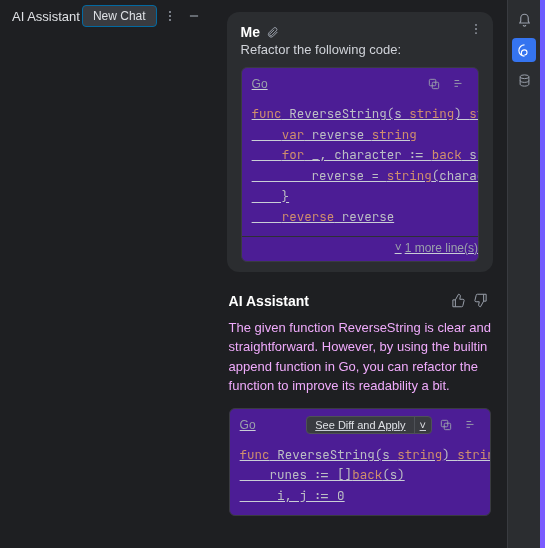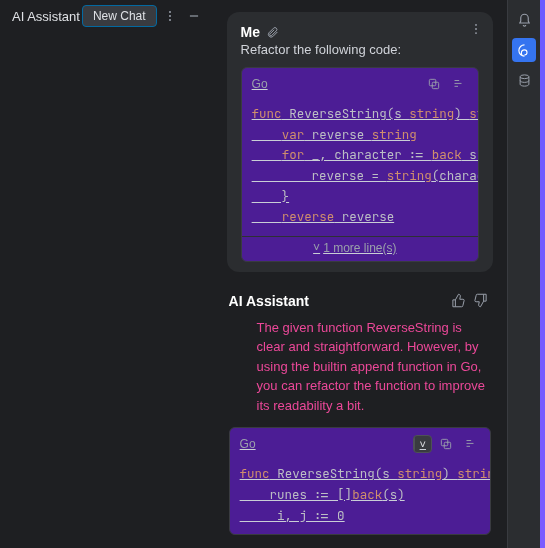--- a/index.html
+++ b/index.html
@@ -156,24 +156,24 @@
   .code-body {
     font-family: "JetBrains Mono", Menlo, Consolas, monospace;
     font-size: 12.5px;
     line-height: 1.65;
     padding: 4px 14px 8px 10px;
     white-space: pre;
     color: #bcbec4;
   }
   .kw { color: #cf8e6d; }
   .more-line {
-    text-align: center;
+    text-align: right;
     font-size: 12px;
     color: #9aa0ab;
-    padding: 4px 10px 6px 0;
+    padding: 4px 0 6px 0;
     border-top: 1px solid #2e3034;
     cursor: pointer;
   }
   .more-line .chev-down { margin-right: 3px; }
 
   .assistant-block { padding: 0 2px; }
   .assistant-header {
     display: flex;
     align-items: center;
     margin-bottom: 6px;
@@ -184,25 +184,24 @@
     font-size: 14px;
     flex: 1;
   }
   .feedback-icon {
     width: 22px; height: 22px;
     display: flex; align-items: center; justify-content: center;
     color: #9aa0ab;
     cursor: pointer;
   }
   .assistant-text {
-    color: #ec4899;
+    color: #f0abfc;
     font-size: 13px;
     line-height: 1.5;
     margin-bottom: 12px;
-    margin-left: 28px;
   }
   svg { display: block; }
 </style>
 </head>
 <body>
 
 <div class="right-purple"></div>
 
 <div class="sidebar">
   <div class="side-btn">
@@ -305,20 +304,21 @@
               <path d="M17 13h4V2h-4"></path>
             </svg>
         </span>
       </div>
       <div class="assistant-text">The given function ReverseString is clear and straightforward. However, by using the builtin append function in Go, you can refactor the function to improve its readability a bit.</div>
 
       <div class="code-block">
         <div class="code-header">
           <span class="code-lang">Go</span>
           <span class="see-diff-btn">
+            <span class="lbl">See Diff and Apply</span>
             <span class="chev">˅</span>
           </span>
           <span class="mini-btn">
             <svg width="14" height="14" viewBox="0 0 24 24" fill="none" stroke="currentColor" stroke-width="1.6">
                 <rect x="9" y="9" width="11" height="11" rx="2"></rect>
                 <rect x="4" y="4" width="11" height="11" rx="2"></rect>
               </svg>
           </span>
           <span class="mini-btn">
             <svg width="14" height="14" viewBox="0 0 24 24" fill="none" stroke="currentColor" stroke-width="1.6">

